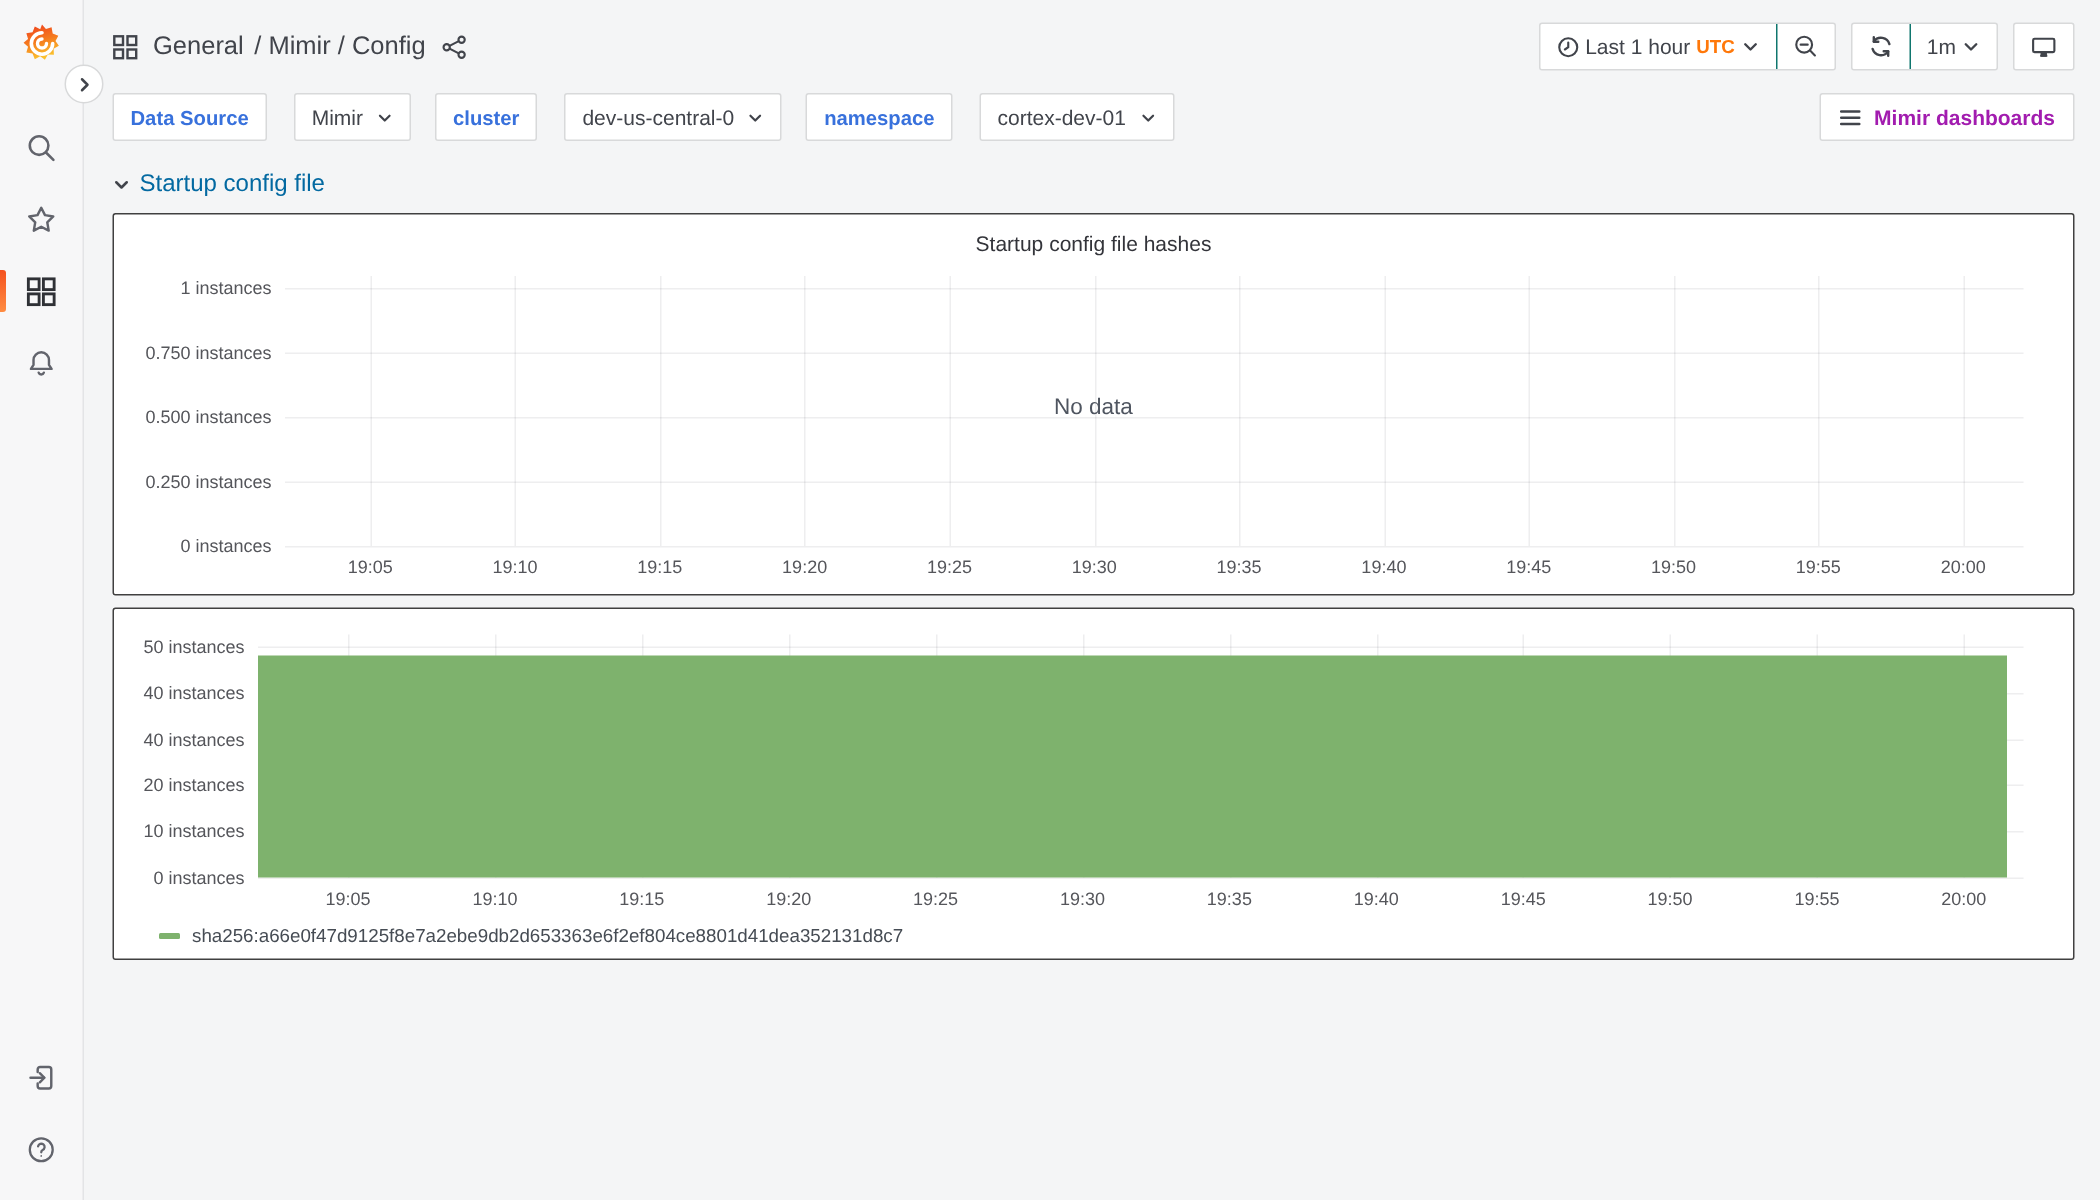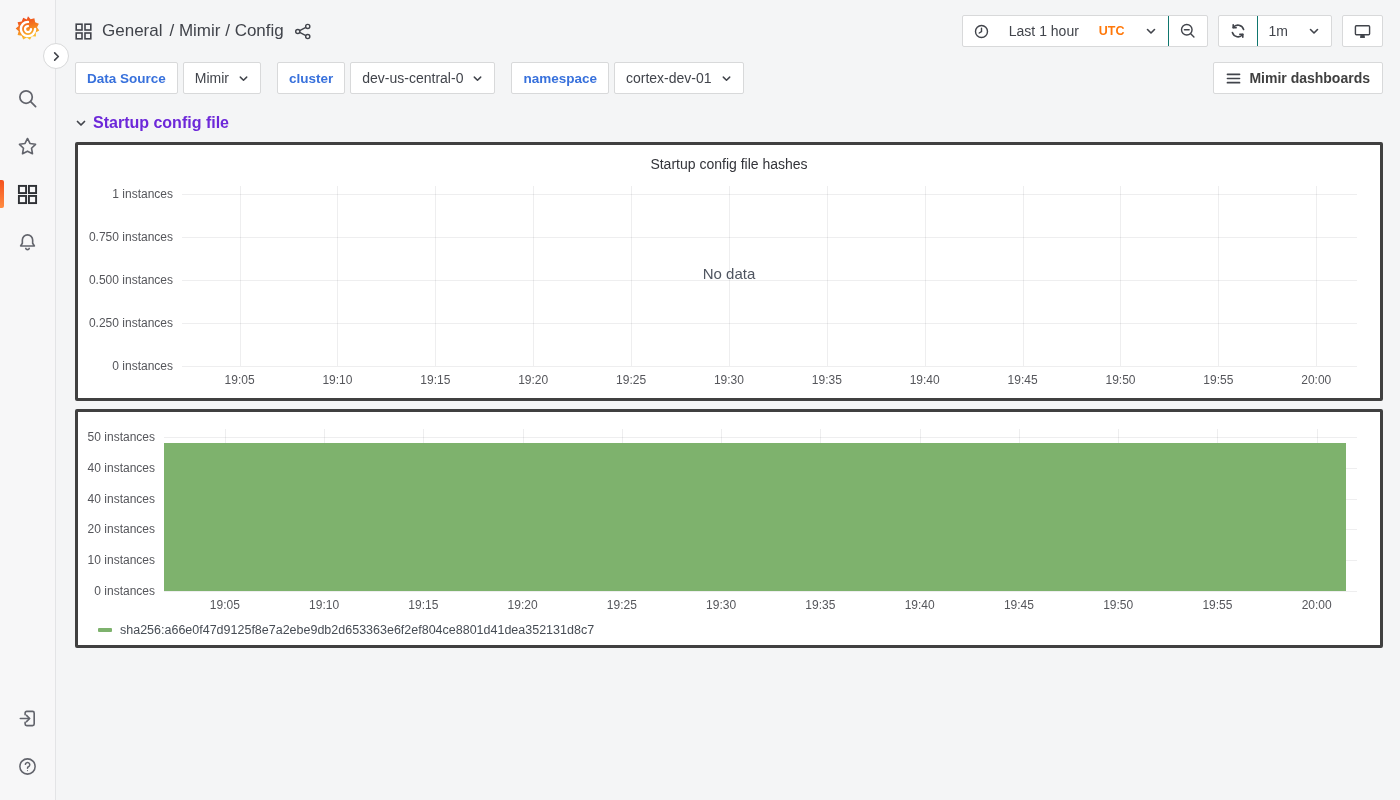--- a/index.html
+++ b/index.html
@@ -19,37 +19,37 @@
 
   
   .main { flex:1; display:flex; flex-direction:column; min-width:0; }
   .navbar { display:flex; align-items:center; padding:15px 17px 9px 19px; }
   .crumb-grid { margin-right:10px; display:flex; cursor:pointer; }
   .breadcrumb { font-size:17px; font-weight:500; color:#41444b; display:flex; align-items:center; gap:7px; }
   .breadcrumb .folder { cursor:pointer; }
   .share { margin-left:10px; display:flex; cursor:pointer; }
   .nav-right { margin-left:auto; display:flex; align-items:center; gap:10px; }
   .btn-group { display:flex; align-items:stretch; height:32px; background:#fff; border:1px solid #d8d9da; border-radius:2px; }
-  .btn-seg { display:flex; align-items:center; gap:20px; padding:0 11px; font-size:14px; font-weight:500; color:#41444b; cursor:pointer; }
+  .btn-seg { display:flex; align-items:center; gap:4px; padding:0 11px; font-size:14px; font-weight:500; color:#41444b; cursor:pointer; }
   .btn-seg + .btn-seg { border-left:1px solid #0f766e; }
   .utc { color:#FF780A; font-weight:700; font-size:12.5px; }
 
   
   .subnav { display:flex; align-items:center; padding:6px 17px 0 19px; }
-  .var-group { display:flex; align-items:center; gap:5px; margin-right:16px;text-align:right; }
+  .var-group { display:flex; align-items:center; gap:18px; margin-right:16px;text-align:right; }
   .var-label { height:32px; display:flex; align-items:center; padding:0 11px; background:#fff; border:1px solid #d8d9da; border-radius:2px; color:#3871DC; font-size:13.5px; font-weight:700; cursor:pointer; }
   .var-select { height:32px; display:flex; align-items:center; gap:9px; padding:0 11px; background:#fff; border:1px solid #d8d9da; border-radius:2px; font-size:14px; color:#41444b; cursor:pointer; }
   .subnav-right { margin-left:auto; }
-  .dash-btn { height:32px; display:flex; align-items:center; gap:8px; padding:0 12px; background:#fff; border:1px solid #d8d9da; border-radius:2px; font-size:14px; font-weight:700; color:#404040; cursor:pointer; }
+  .dash-btn { height:32px; display:flex; align-items:center; gap:8px; padding:0 12px; background:#fff; border:1px solid #d8d9da; border-radius:2px; font-size:14px; font-weight:700; color:#a21caf; cursor:pointer; }
 
   
   .content { padding:0 17px 0 19px; }
   .section-header { display:flex; align-items:center; gap:6px; margin-top:18px; height:22px; cursor:pointer; }
-  .section-title { font-size:16px; font-weight:700; color:#6d28d9; }
-  .panel { margin-top:8px; background:#fff; border:3px solid #404040; border-radius:2px; padding:7px 8px 6px; }
+  .section-title { font-size:16px; font-weight:400; color:#0369a1; }
+  .panel { margin-top:8px; background:#fff; border:1px solid #404040; border-radius:2px; padding:7px 18px 6px; }
   .panel-header { height:24px; display:flex; align-items:center; justify-content:center; }
   .panel-title { font-size:14px; font-weight:500; color:#33343a; cursor:pointer; }
 
   .chart { position:relative; }
   .plotwrap { display:flex; }
   .ylabels { position:relative; flex-shrink:0; }
   .ylab { position:absolute; right:9px; transform:translateY(-50%); font-size:12px; color:#55565b; white-space:nowrap; }
   .plot { flex:1; position:relative; }
   .hgrid { position:absolute; left:0; right:0; height:1px; background:rgba(33,41,48,0.08); }
   .vgrid { position:absolute; top:10px; bottom:0; width:1px; background:rgba(33,41,48,0.08); }

